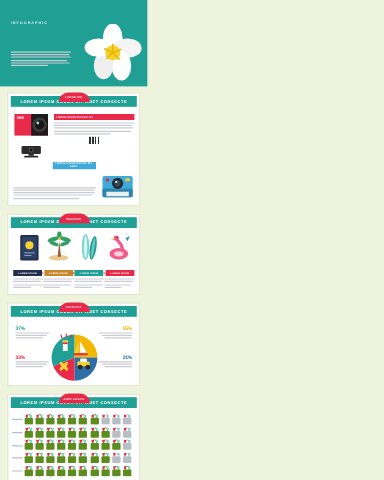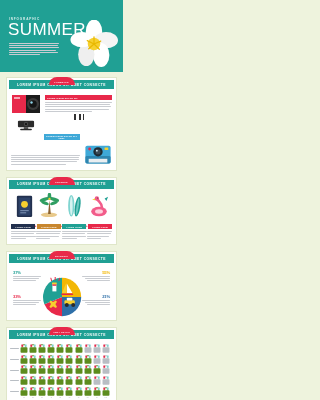--- a/index.html
+++ b/index.html
@@ -124,21 +124,20 @@
   .pict-label i { display:block; height:0.8px; background:#b9bec4; border-radius:1px; }
   .pict-cells { display:flex; gap:1.1px; }
   .pict-axis { display:flex; gap:1.1px; margin-left:10px; margin-top:0.5px; }
   .pict-axis span { width:8px; text-align:center; font-size:1.5px; color:#aab0b6; }
 </style>
 </head>
 <body>
 
 <div class="header">
   <div class="hdr-kicker">INFOGRAPHIC</div>
-  <div class="hdr-title">SUMMER</div>
   <div class="hdr-body lines">
     <i></i>
       <i></i>
       <i></i>
       <i></i>
       <i></i>
       <i></i>
   </div>
 
   <svg class="flower" viewBox="0 0 100 100">

